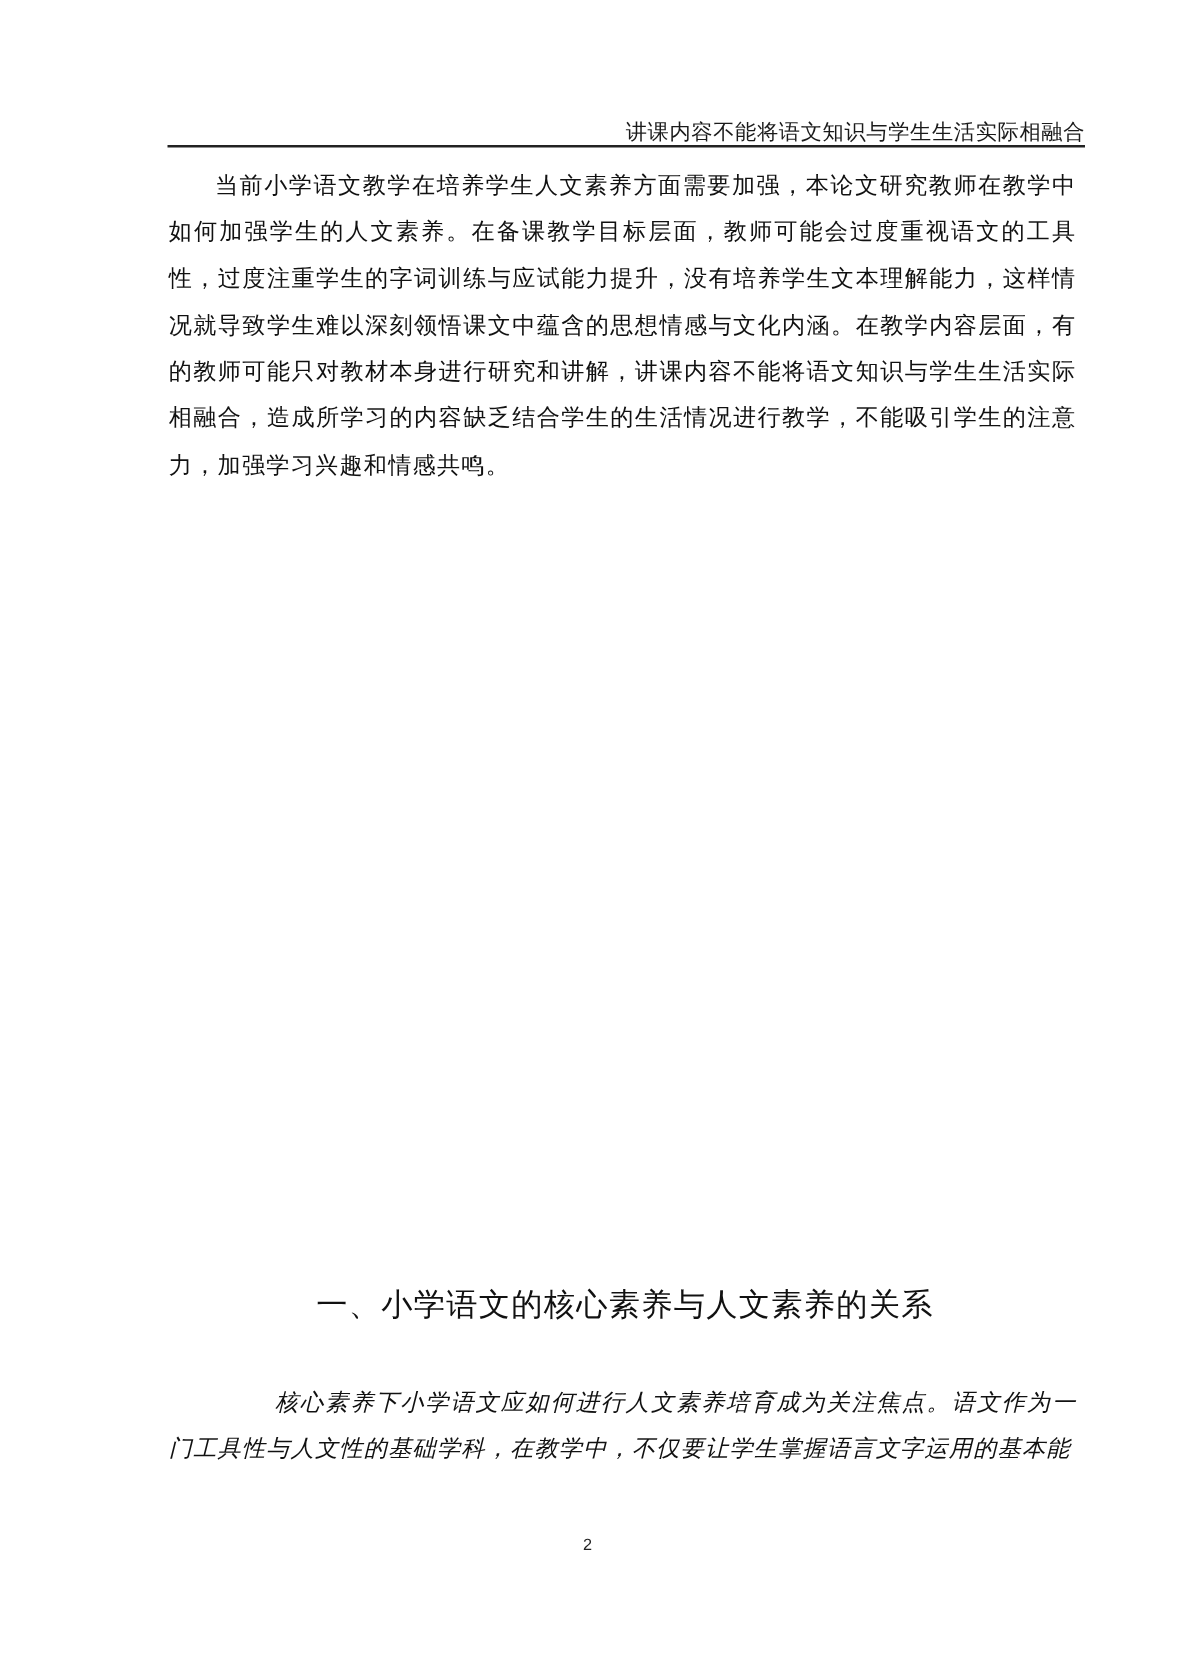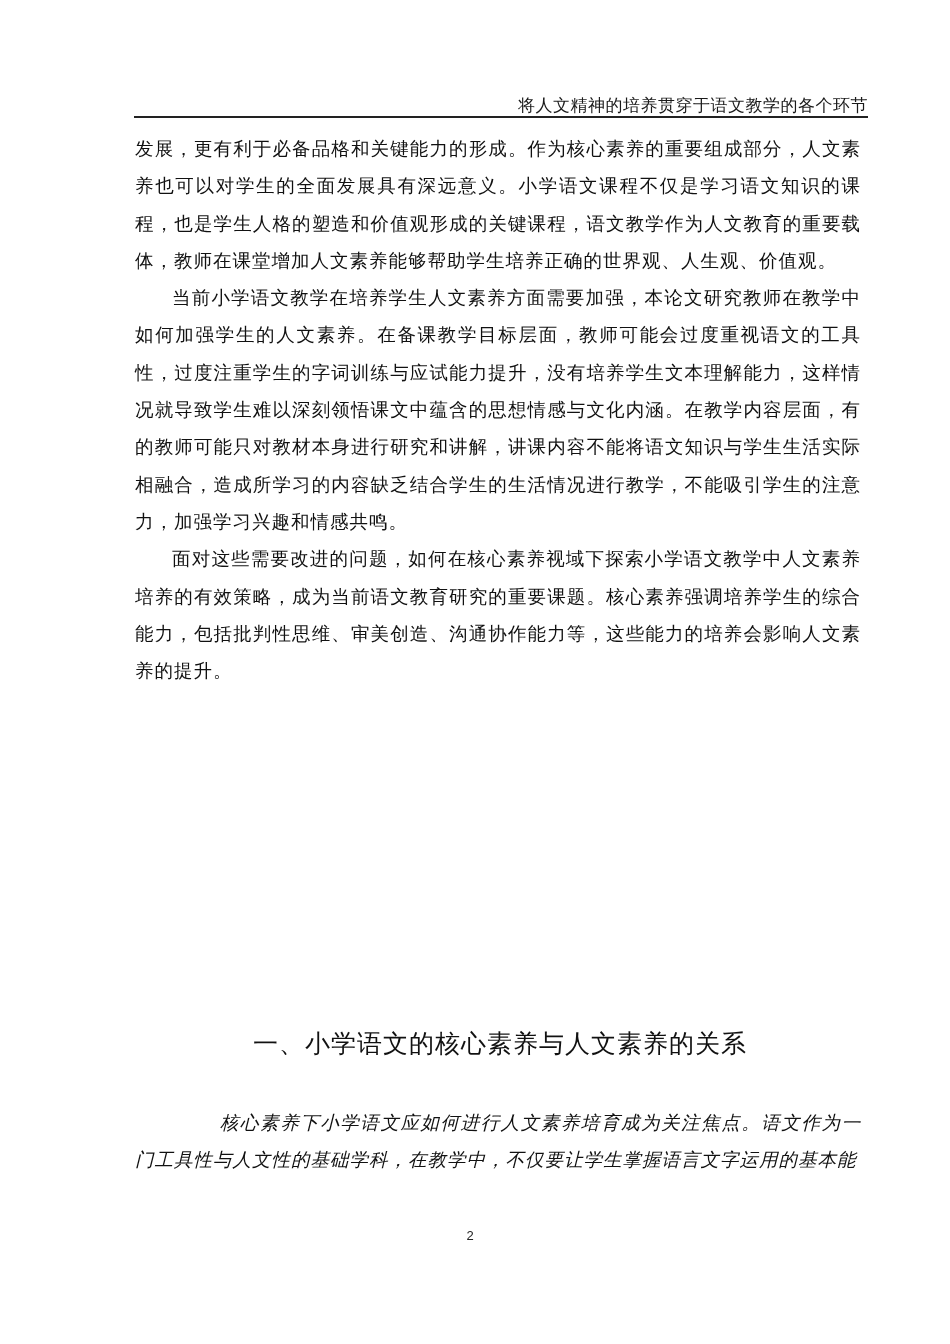--- a/index.html
+++ b/index.html
@@ -18,27 +18,25 @@
                    font-family:"DejaVu Sans","Liberation Sans",sans-serif; font-size:25px;
                    letter-spacing:1px; color:#111; }
   .section-body { position:absolute; left:135px; top:1104px; width:726px;font-style:italic; }
   .page-number { position:absolute; left:0; width:940px; top:1228px; text-align:center;
                  font-family:"Liberation Sans","DejaVu Sans",sans-serif; font-size:13px; color:#222; }
 </style>
 </head>
 <body>
 
 <div>
-  <div class="header-text">将人文精神的培养贯穿于语文教学的各个环节</div>
+  <div class="header-text">讲课内容不能将语文知识与学生生活实际相融合</div>
   <div class="header-rule"></div>
 
   <div class="body">
-    <p class="para">发展，更有利于必备品格和关键能力的形成。作为核心素养的重要组成部分，人文素养也可以对学生的全面发展具有深远意义。小学语文课程不仅是学习语文知识的课程，也是学生人格的塑造和价值观形成的关键课程，语文教学作为人文教育的重要载体，教师在课堂增加人文素养能够帮助学生培养正确的世界观、人生观、价值观。</p>
     <p class="para indent">当前小学语文教学在培养学生人文素养方面需要加强，本论文研究教师在教学中如何加强学生的人文素养。在备课教学目标层面，教师可能会过度重视语文的工具性，过度注重学生的字词训练与应试能力提升，没有培养学生文本理解能力，这样情况就导致学生难以深刻领悟课文中蕴含的思想情感与文化内涵。在教学内容层面，有的教师可能只对教材本身进行研究和讲解，讲课内容不能将语文知识与学生生活实际相融合，造成所学习的内容缺乏结合学生的生活情况进行教学，不能吸引学生的注意力，加强学习兴趣和情感共鸣。</p>
-    <p class="para indent">面对这些需要改进的问题，如何在核心素养视域下探索小学语文教学中人文素养培养的有效策略，成为当前语文教育研究的重要课题。核心素养强调培养学生的综合能力，包括批判性思维、审美创造、沟通协作能力等，这些能力的培养会影响人文素养的提升。</p>
   </div>
 
   <div class="section-title">一、小学语文的核心素养与人文素养的关系</div>
 
   <div class="section-body">
     <p class="para indent-wide">核心素养下小学语文应如何进行人文素养培育成为关注焦点。语文作为一门工具性与人文性的基础学科，在教学中，不仅要让学生掌握语言文字运用的基本能</p>
   </div>
 
   <div class="page-number">2</div>
 </div>

